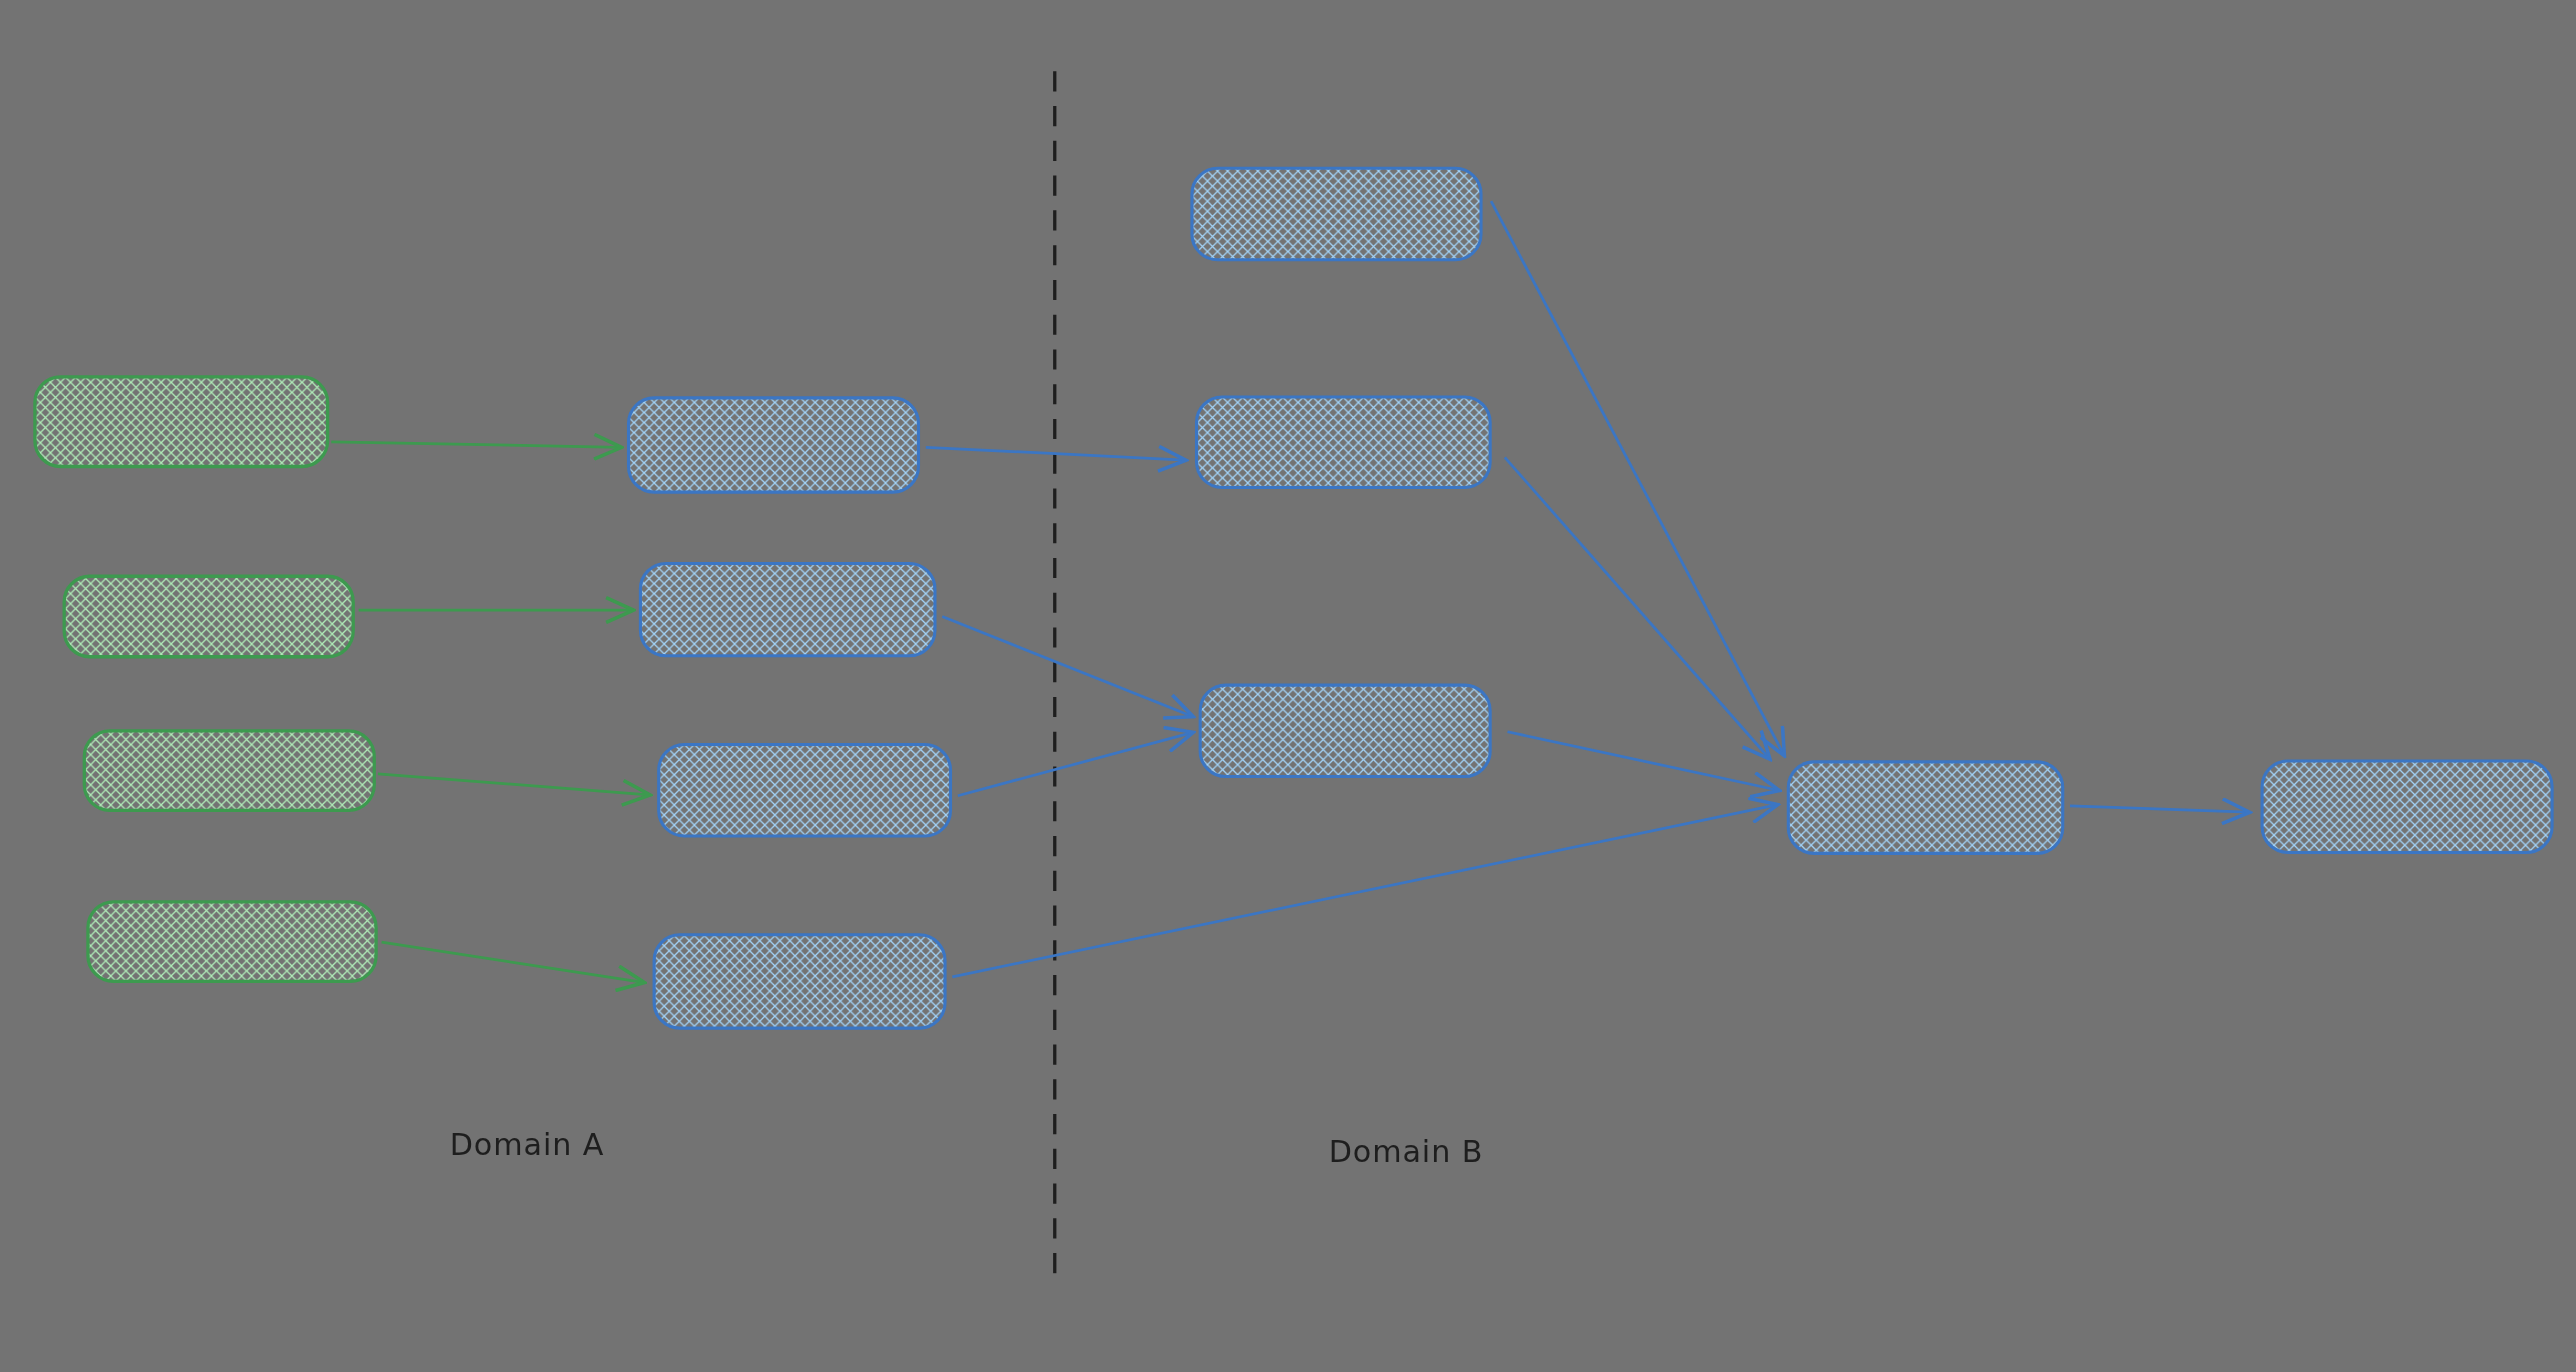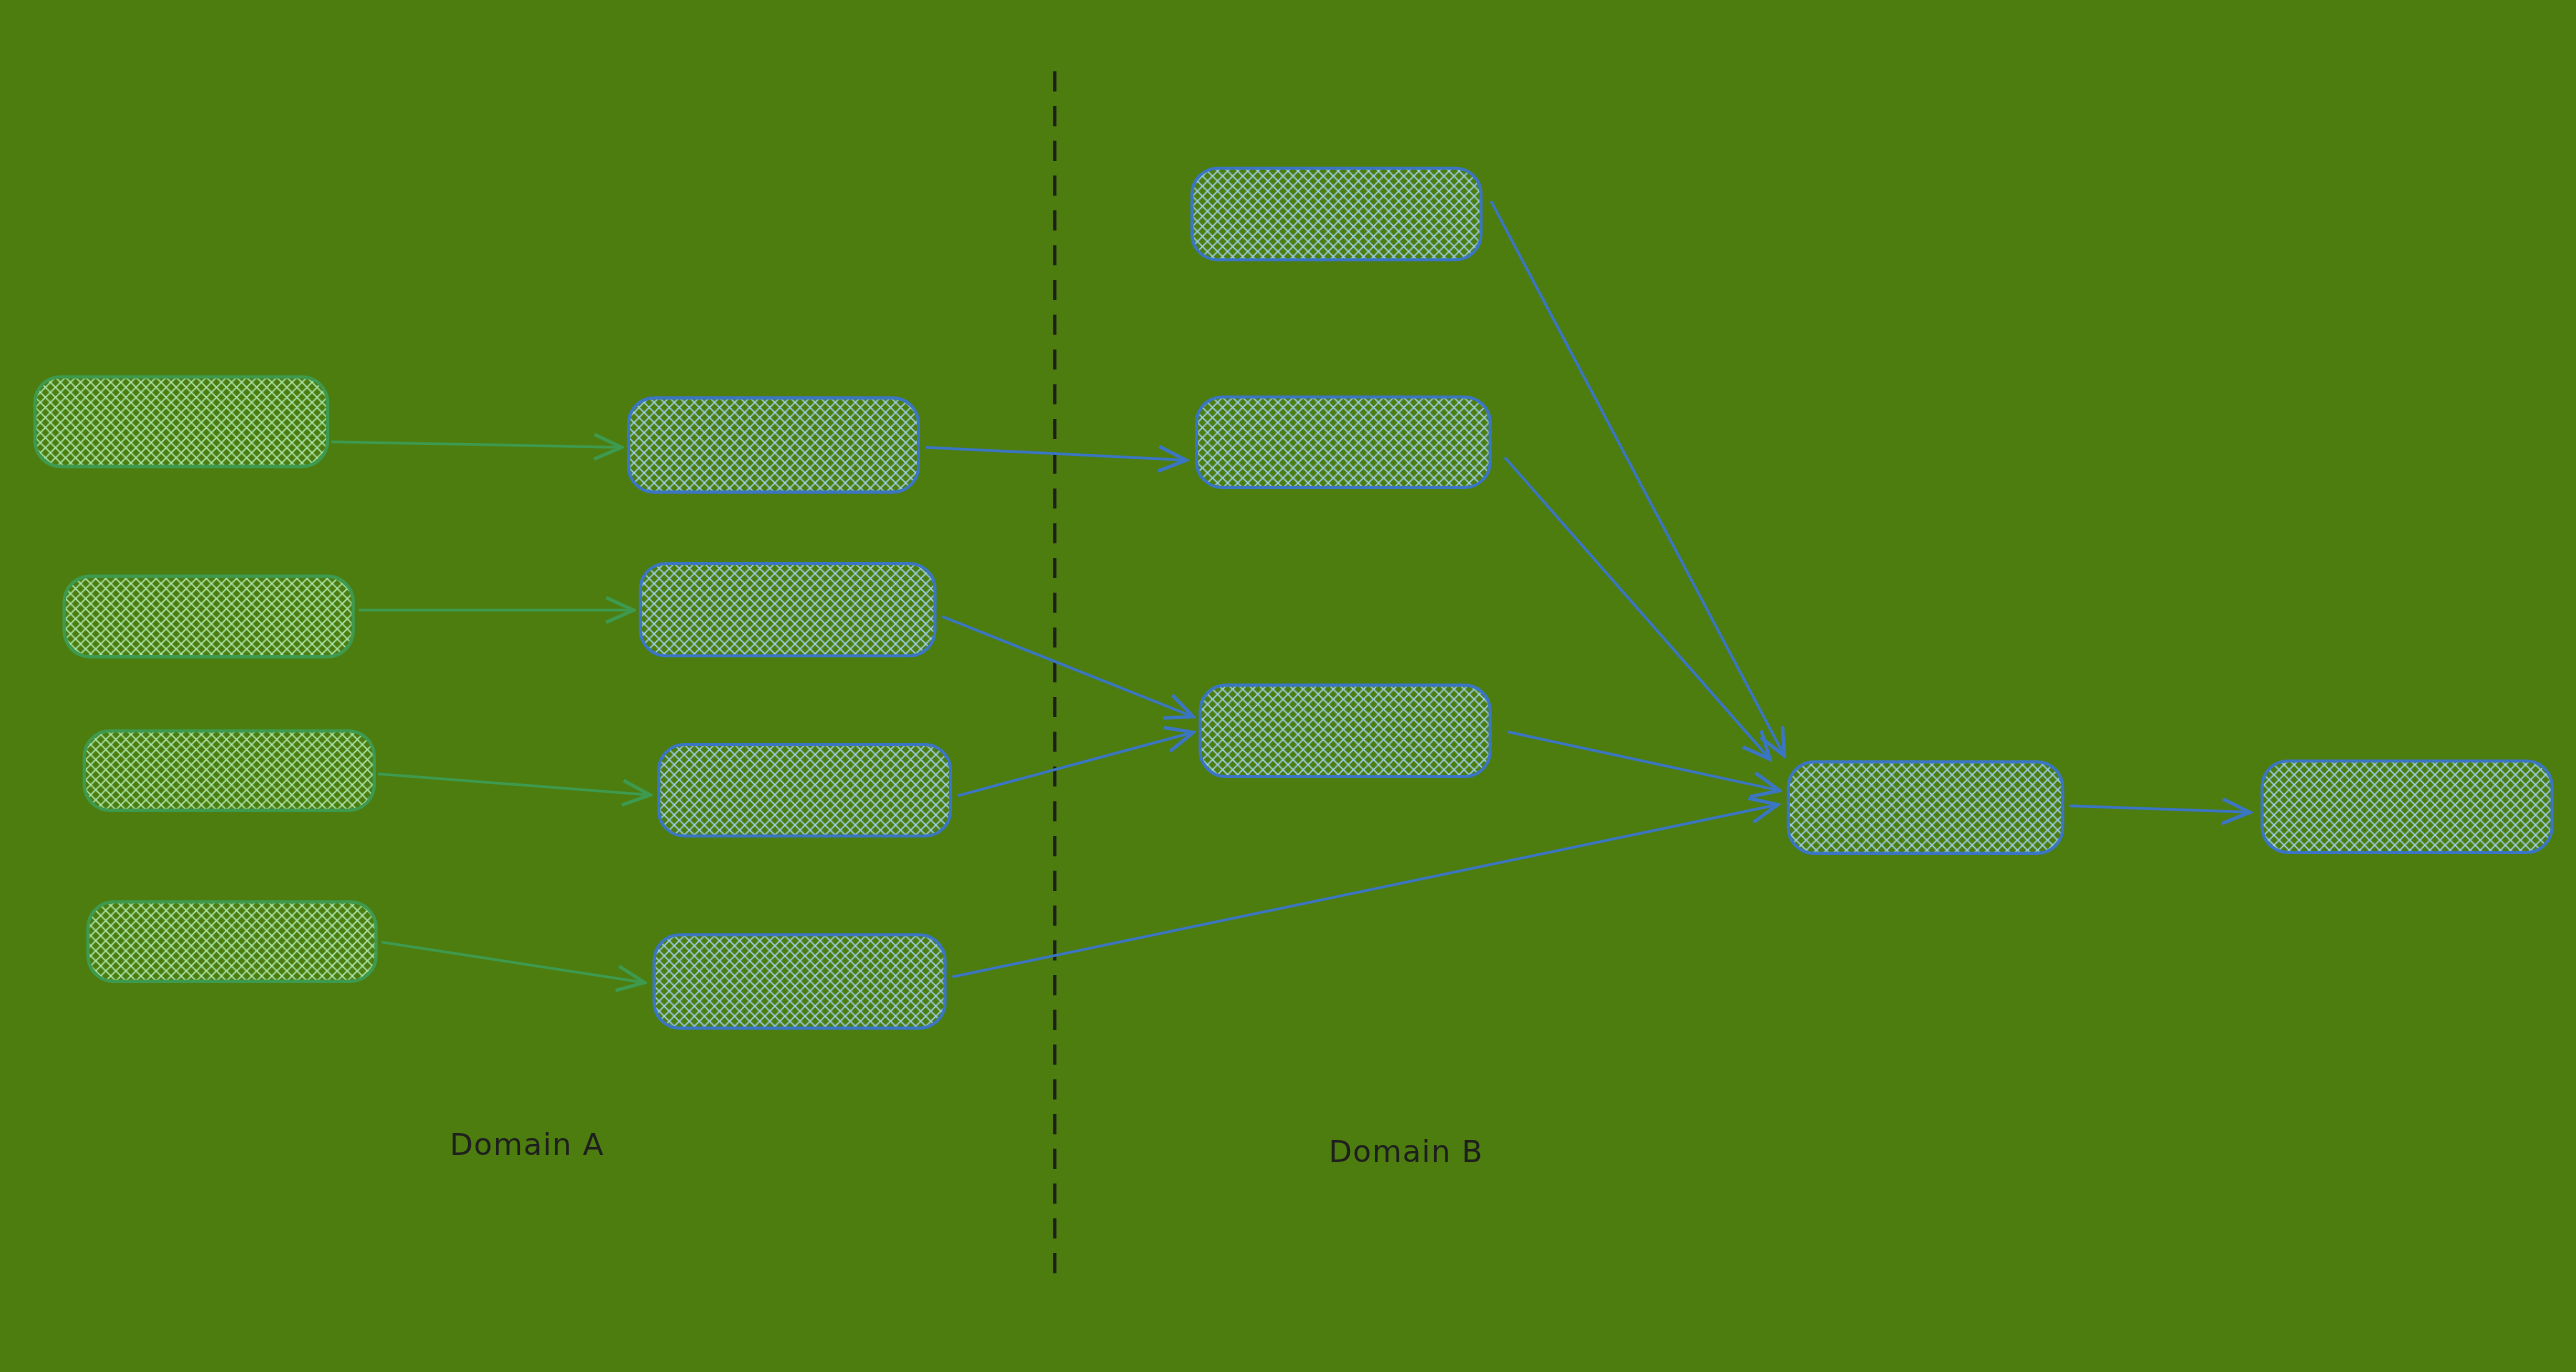--- a/index.html
+++ b/index.html
@@ -1,16 +1,16 @@
 <!DOCTYPE html>
 <html style="font-size:14.6px"><head>
 <meta charset="utf-8">
 <style>
   html,body{margin:0;padding:0;background:#ffffff;}
-  .canvas{position:relative;width:2576px;height:1372px;background:#4d7c0f;overflow:hidden;
+  .canvas{position:relative;width:2576px;height:1372px;background:#737373;overflow:hidden;
           font-family:"DejaVu Sans", sans-serif;}
   svg{position:absolute;left:0;top:0;}
   .green-node{stroke:#3d9a4f;stroke-width:3.6;fill:url(#hatchGreen);}
   .blue-node{stroke:#3b76c4;stroke-width:3.4;fill:url(#hatchBlue);}
   .green-edge{stroke:#3d9a4f;stroke-width:3;fill:none;}
   .blue-edge{stroke:#3b76c4;stroke-width:3;fill:none;}
   .divider{stroke:#1e1e1e;stroke-width:3.6;stroke-dasharray:22 16;fill:none;}
   .domain-label{fill:#1e1e1e;font-size:33px;letter-spacing:1px;text-anchor:middle;
                 font-family:"DejaVu Sans", sans-serif;}
 </style>

